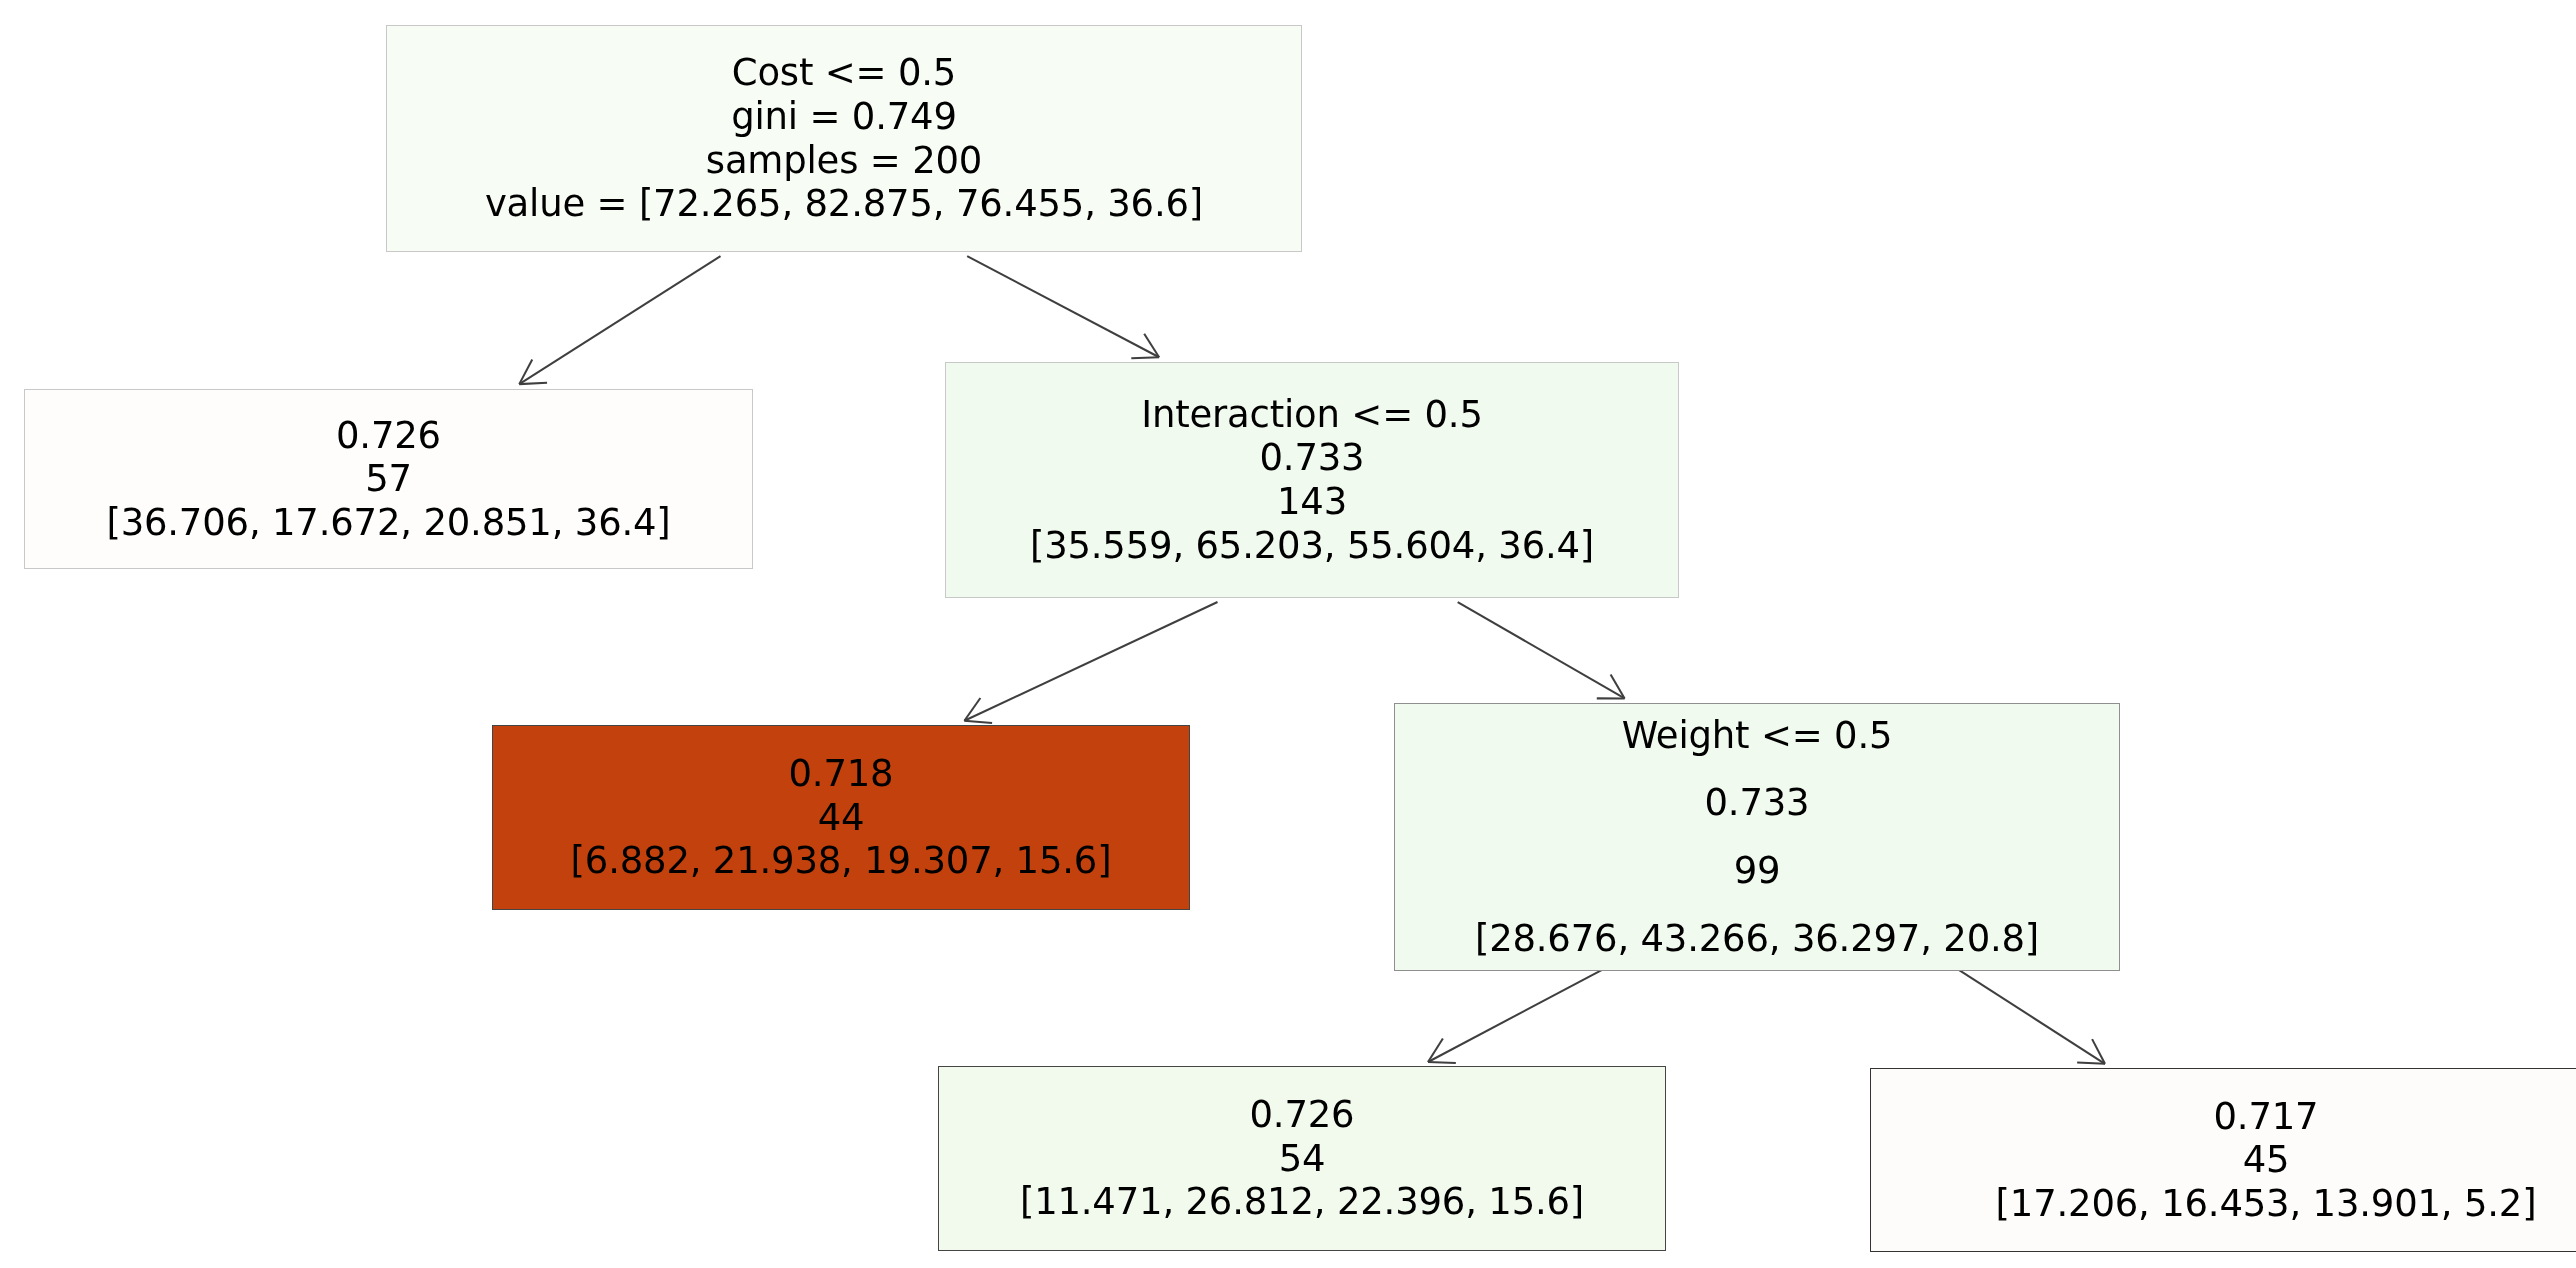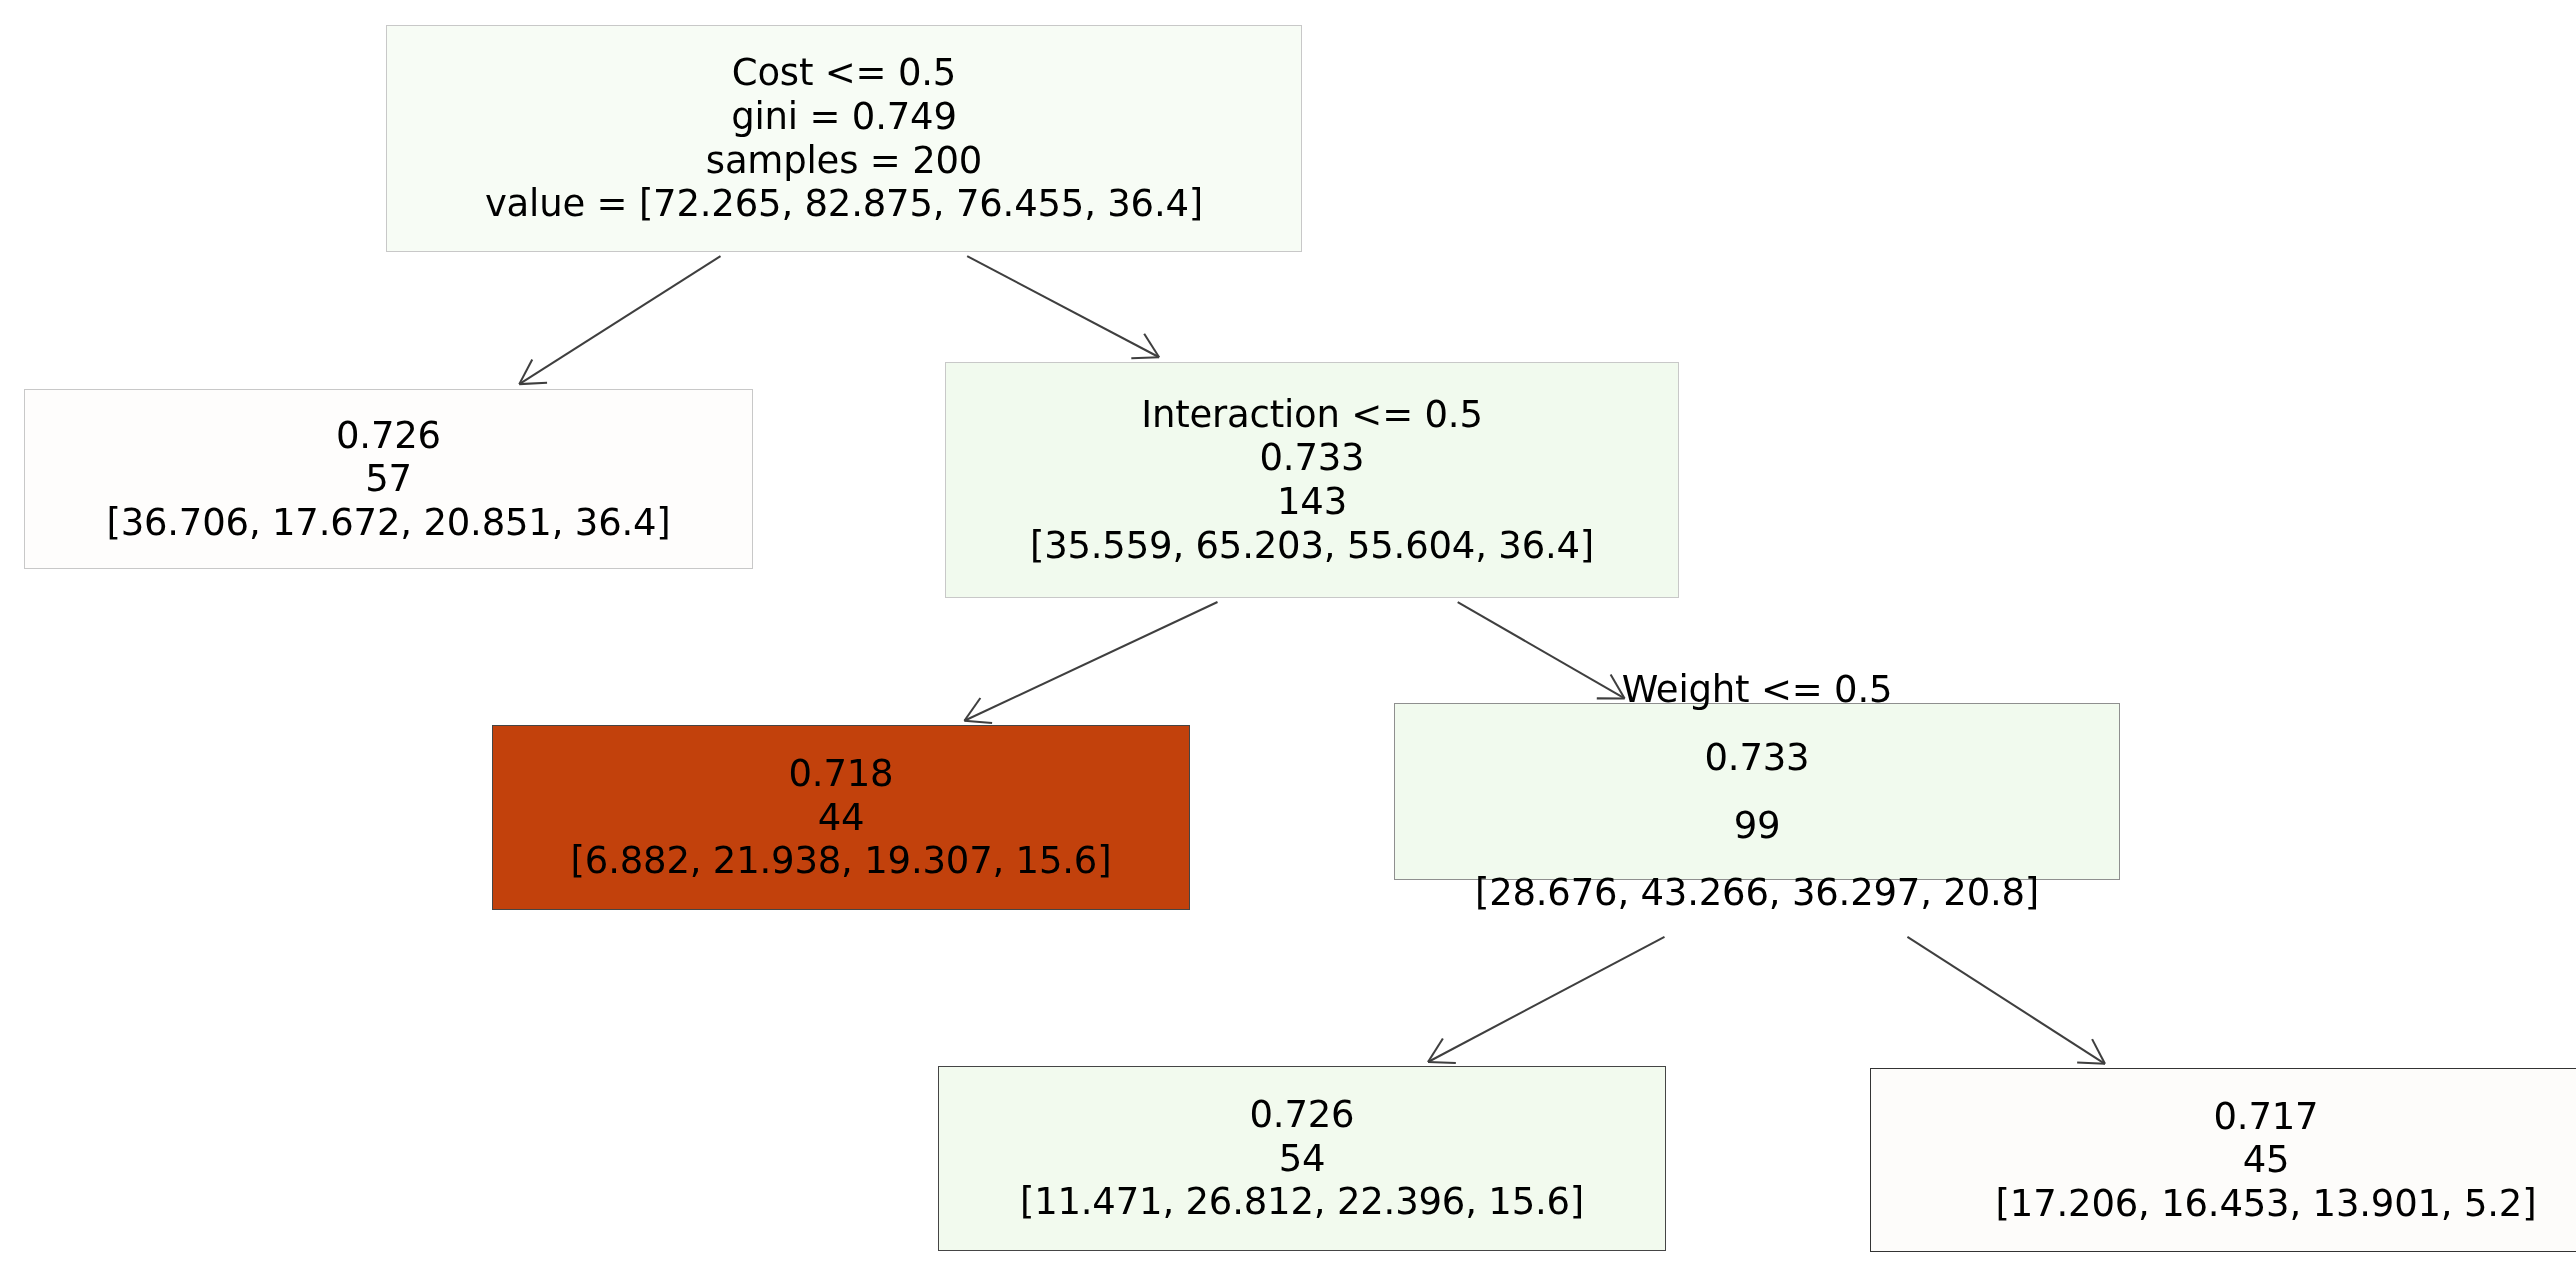--- a/index.html
+++ b/index.html
@@ -78,39 +78,39 @@
       <g>
         <line x1="2057" y1="1010" x2="2270" y2="1147" stroke="#3f3f3f" stroke-width="2.2"></line>
         <line x1="2270" y1="1147" x2="2256.167342059538" y2="1120.3793768986868" stroke="#3f3f3f" stroke-width="2.2"></line>
         <line x1="2270" y1="1147" x2="2240.039890444742" y2="1145.4534440078219" stroke="#3f3f3f" stroke-width="2.2"></line>
       </g>
     </svg>
 <div class="tree-node" style="left: 386px; top: 25px; width: 916px; height: 227px; background: rgb(247, 252, 245); border: 1.9px solid rgb(200, 200, 200);">
       <span class="node-line">Cost &lt;= 0.5</span>
       <span class="node-line">gini = 0.749</span>
       <span class="node-line">samples = 200</span>
-      <span class="node-line">value = [72.265, 82.875, 76.455, 36.4]</span>
+      <span class="node-line">value = [72.265, 82.875, 76.455, 36.6]</span>
     </div>
     <div class="tree-node" style="left: 24px; top: 389px; width: 729px; height: 180px; background: rgb(254, 253, 252); border: 1.9px solid rgb(200, 200, 200);">
       <span class="node-line">0.726</span>
       <span class="node-line">57</span>
       <span class="node-line">[36.706, 17.672, 20.851, 36.4]</span>
     </div>
     <div class="tree-node" style="left: 937px; top: 362px; width: 734px; height: 236px; background: rgb(241, 250, 238); border: 1.9px solid rgb(200, 200, 200); margin-left: 8px;">
       <span class="node-line">Interaction &lt;= 0.5</span>
       <span class="node-line">0.733</span>
       <span class="node-line">143</span>
       <span class="node-line">[35.559, 65.203, 55.604, 36.4]</span>
     </div>
     <div class="tree-node" style="left: 492px; top: 725px; width: 698px; height: 185px; background: #c2410c; border: 1.9px solid rgb(69, 69, 69);">
       <span class="node-line">0.718</span>
       <span class="node-line">44</span>
       <span class="node-line">[6.882, 21.938, 19.307, 15.6]</span>
     </div>
-    <div class="tree-node" style="left: 1394px; top: 703px; width: 726px; height: 177px; background: rgb(241, 250, 238); border: 1.9px solid rgb(143, 143, 143); gap: 24px;">
+    <div class="tree-node" style="left: 1394px; top: 703px; width: 726px; height: 268px; background: rgb(241, 250, 238); border: 1.9px solid rgb(143, 143, 143); gap: 24px;">
       <span class="node-line">Weight &lt;= 0.5</span>
       <span class="node-line">0.733</span>
       <span class="node-line">99</span>
       <span class="node-line">[28.676, 43.266, 36.297, 20.8]</span>
     </div>
     <div class="tree-node" style="left: 938px; top: 1066px; width: 728px; height: 185px; background: rgb(242, 250, 238); border: 1.9px solid rgb(69, 69, 69);">
       <span class="node-line">0.726</span>
       <span class="node-line">54</span>
       <span class="node-line">[11.471, 26.812, 22.396, 15.6]</span>
     </div>

